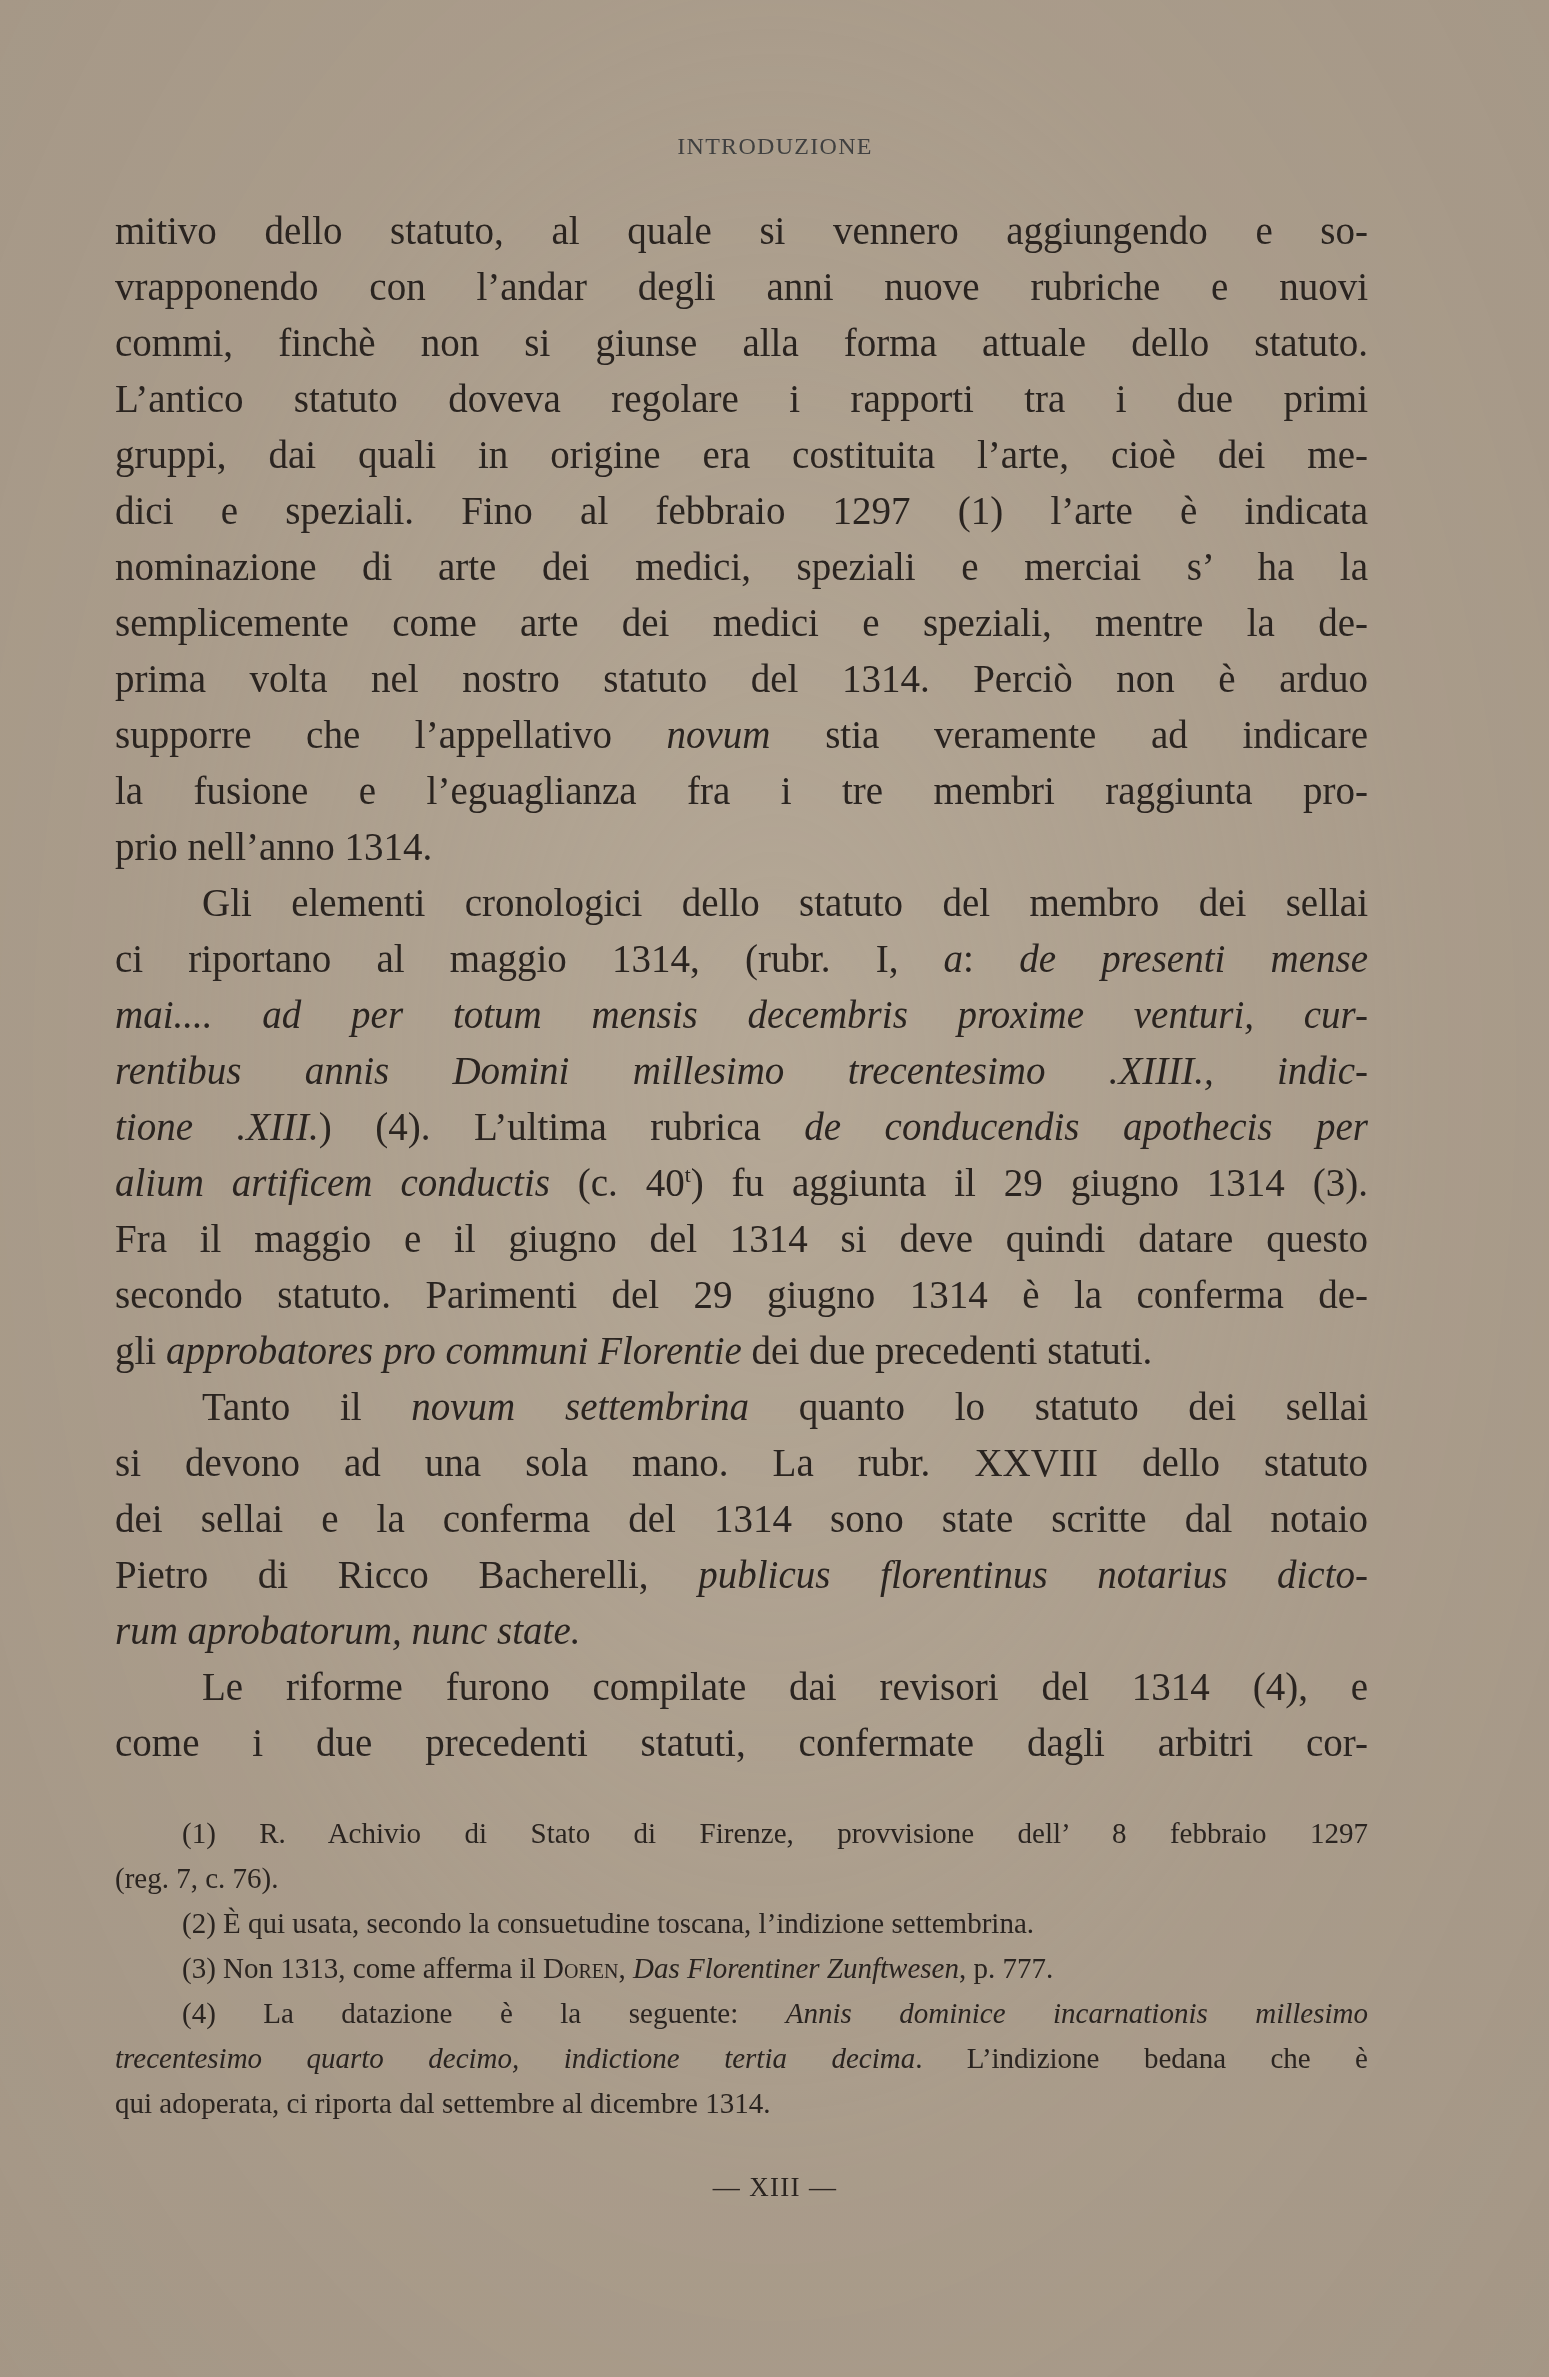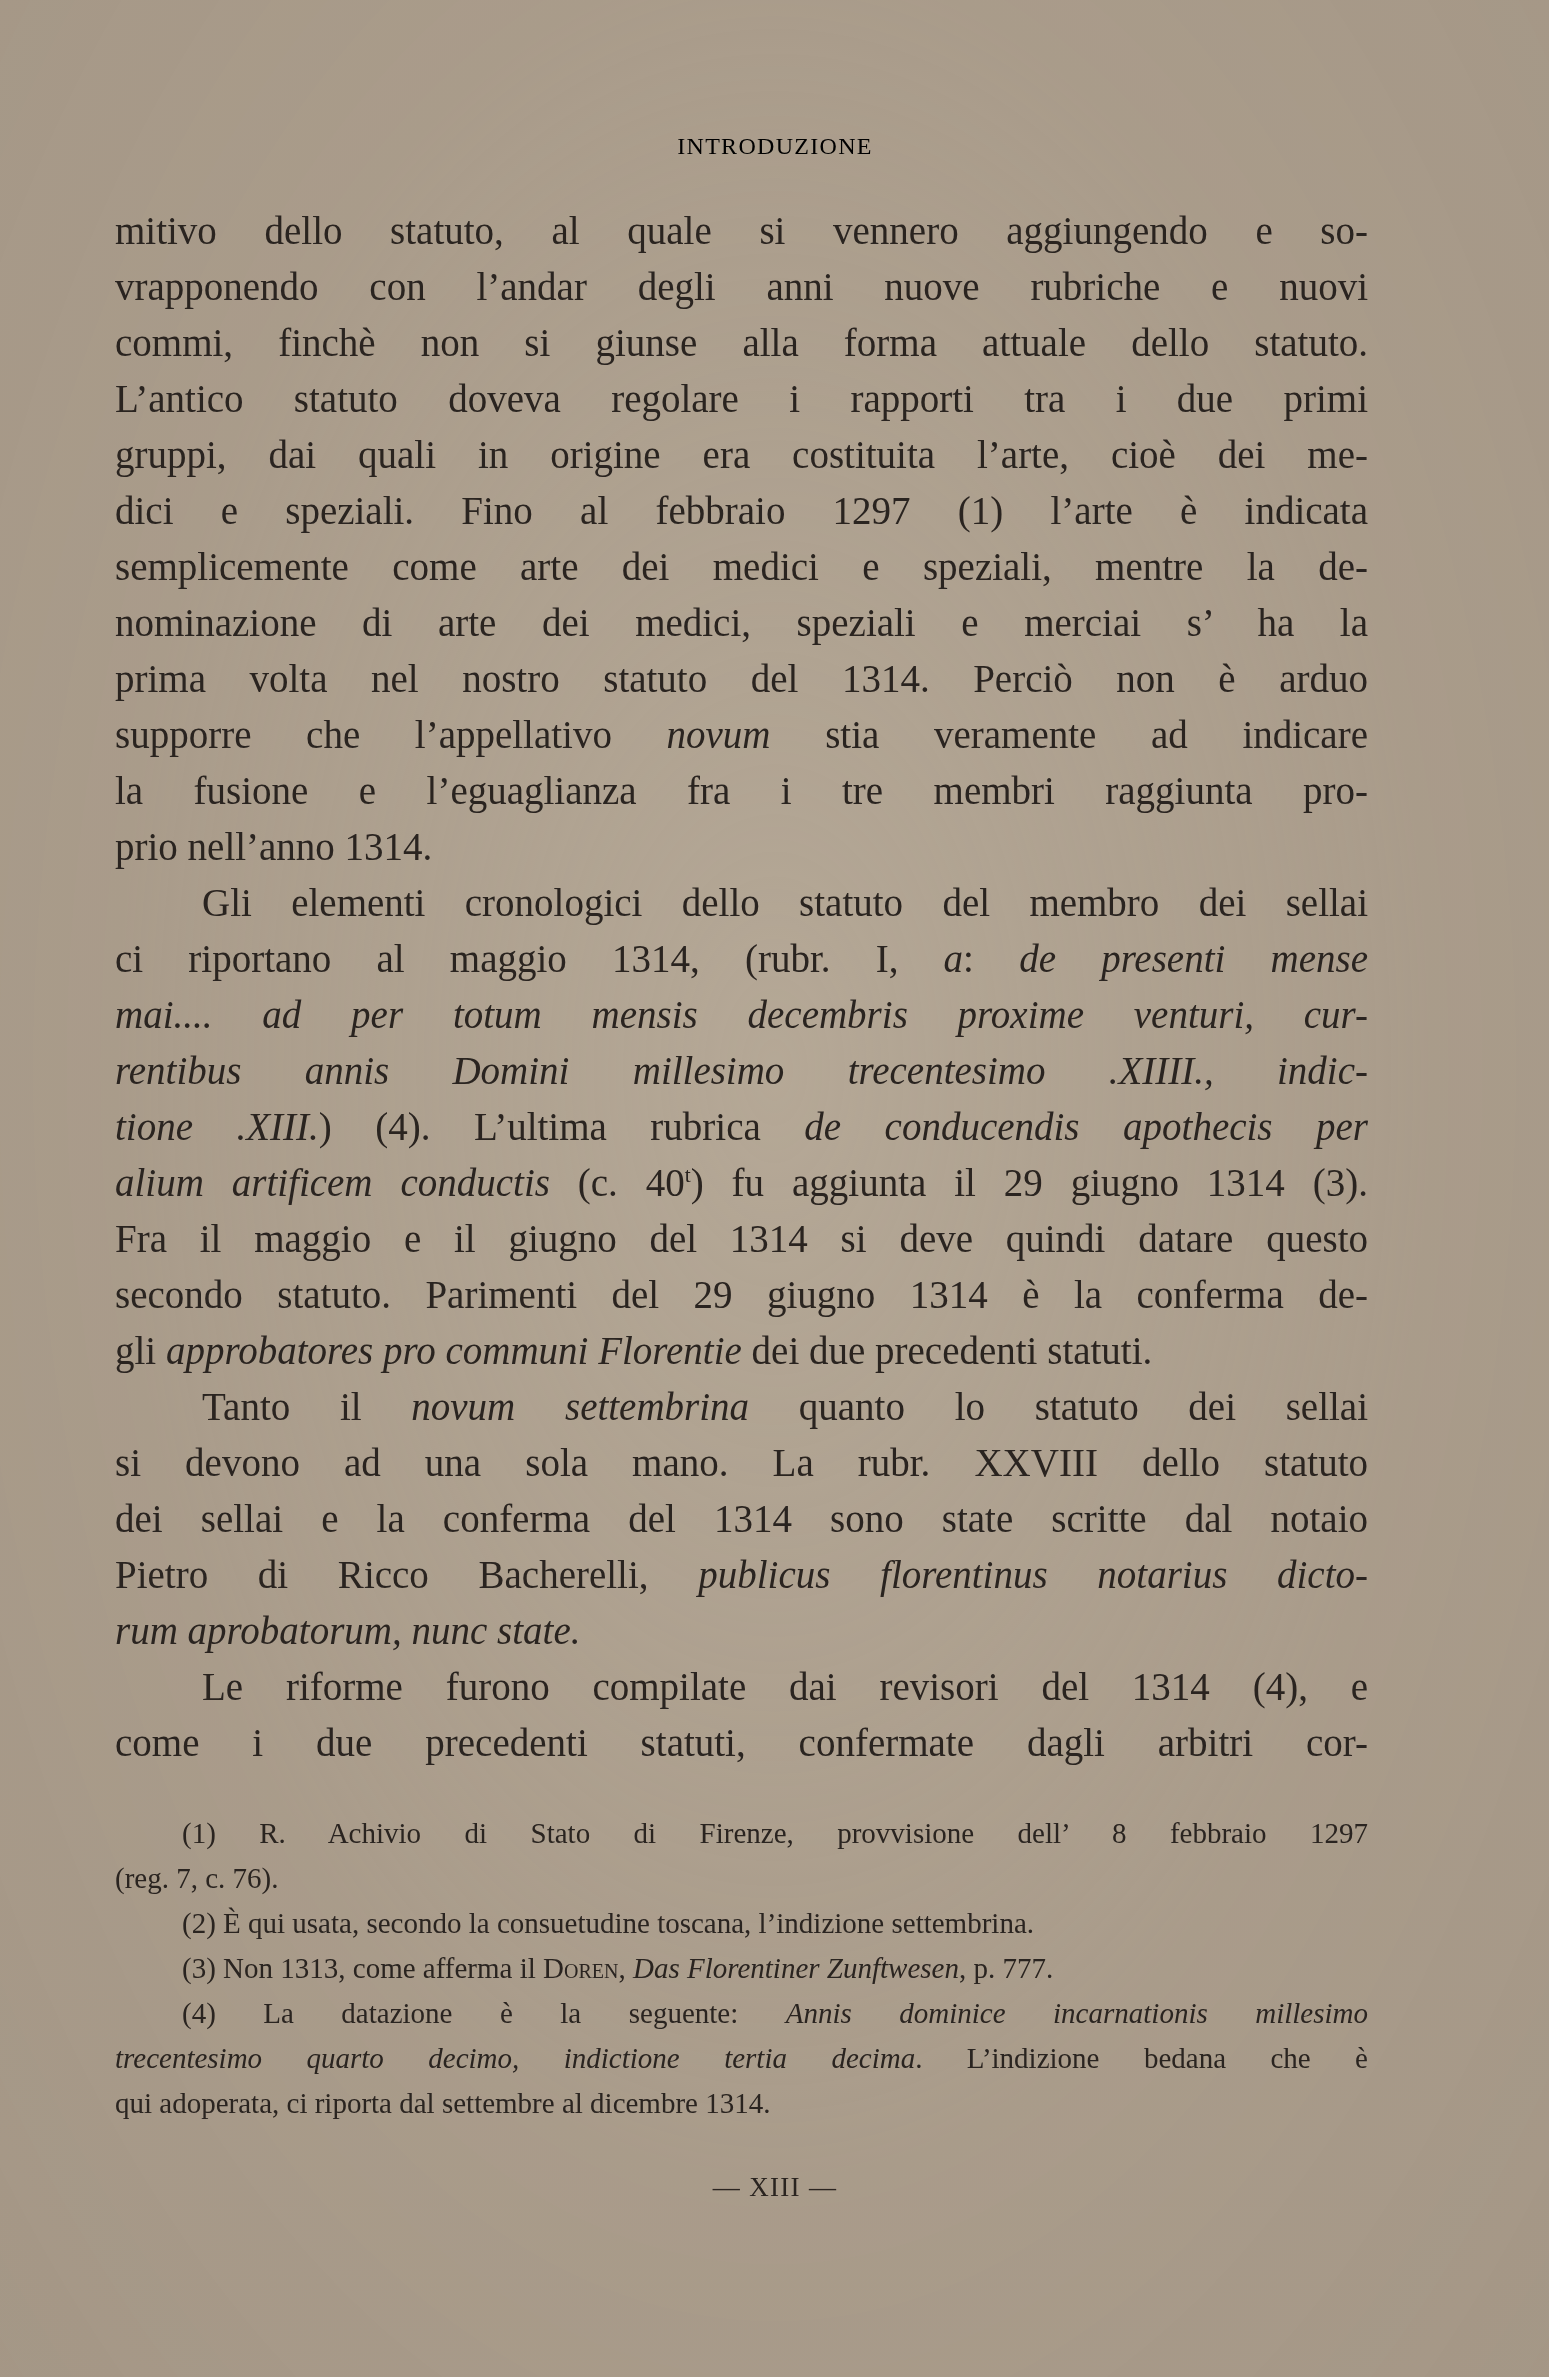--- a/index.html
+++ b/index.html
@@ -19,21 +19,21 @@
     left: 0; top: 0;
     width: 1550px; height: 2377px;
   }
   .running-head {
     position: absolute;
     top: 133px;
     left: 0; right: 0;
     text-align: center;
     font-size: 24px;
     letter-spacing: 1.3px;
-    color: #000000;
+    color: #404040;
   }
   .body-text {
     position: absolute;
     left: 115px;
     top: 203px;
     width: 1253px;
     font-size: 39px;
     line-height: 56px;
     text-align: justify;
     font-family: Liberation Serif, serif;
@@ -80,22 +80,22 @@
 <div class="page">
   <div class="running-head">INTRODUZIONE</div>
 
   <div class="body-text" id="body-text">
       <span class="line"><span>mitivo dello statuto, al quale si vennero aggiungendo e so-</span></span>
       <span class="line"><span>vrapponendo con l’andar degli anni nuove rubriche e nuovi</span></span>
       <span class="line"><span>commi, finchè non si giunse alla forma attuale dello statuto.</span></span>
       <span class="line"><span>L’antico statuto doveva regolare i rapporti tra i due primi</span></span>
       <span class="line"><span>gruppi, dai quali in origine era costituita l’arte, cioè dei me-</span></span>
       <span class="line"><span>dici e speziali. Fino al febbraio 1297 (1) l’arte è indicata</span></span>
+      <span class="line"><span>nominazione di arte dei medici, speziali e merciai s’ ha la</span></span>
       <span class="line"><span>semplicemente come arte dei medici e speziali, mentre la de-</span></span>
-      <span class="line"><span>nominazione di arte dei medici, speziali e merciai s’ ha la</span></span>
       <span class="line"><span>prima volta nel nostro statuto del 1314. Perciò non è arduo</span></span>
       <span class="line"><span>supporre che l’appellativo </span><span class="it">novum</span><span> stia veramente ad indicare</span></span>
       <span class="line"><span>la fusione e l’eguaglianza fra i tre membri raggiunta pro-</span></span>
       <span class="line last"><span>prio nell’anno 1314.</span></span>
       <span class="line indent"><span>Gli elementi cronologici dello statuto del membro dei sellai</span></span>
       <span class="line"><span>ci riportano al maggio 1314, (rubr. I, </span><span class="it">a</span><span>: </span><span class="it">de presenti mense</span></span>
       <span class="line"><span class="it">mai.... ad per totum mensis decembris proxime venturi, cur-</span></span>
       <span class="line"><span class="it">rentibus annis Domini millesimo trecentesimo .XIIII., indic-</span></span>
       <span class="line"><span class="it">tione .XIII.</span><span>) (4). L’ultima rubrica </span><span class="it">de conducendis apothecis per</span></span>
       <span class="line"><span class="it">alium artificem conductis</span><span> (c. 40</span><sup>t</sup><span>) fu aggiunta il 29 giugno 1314 (3).</span></span>

